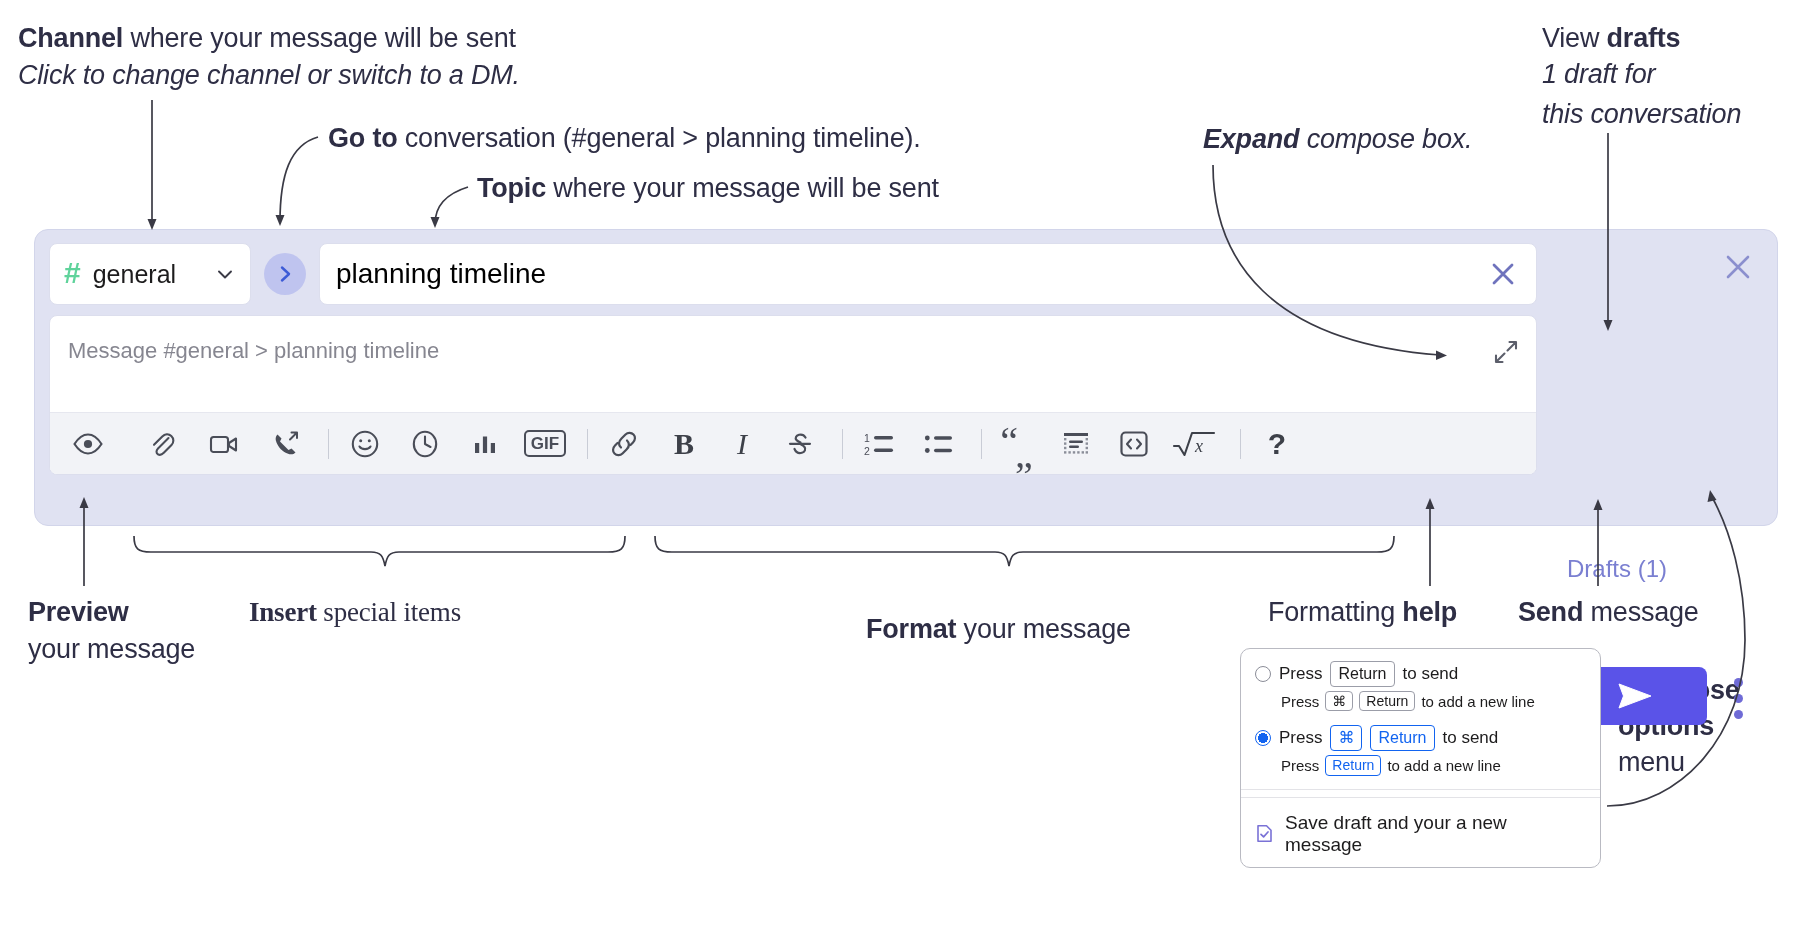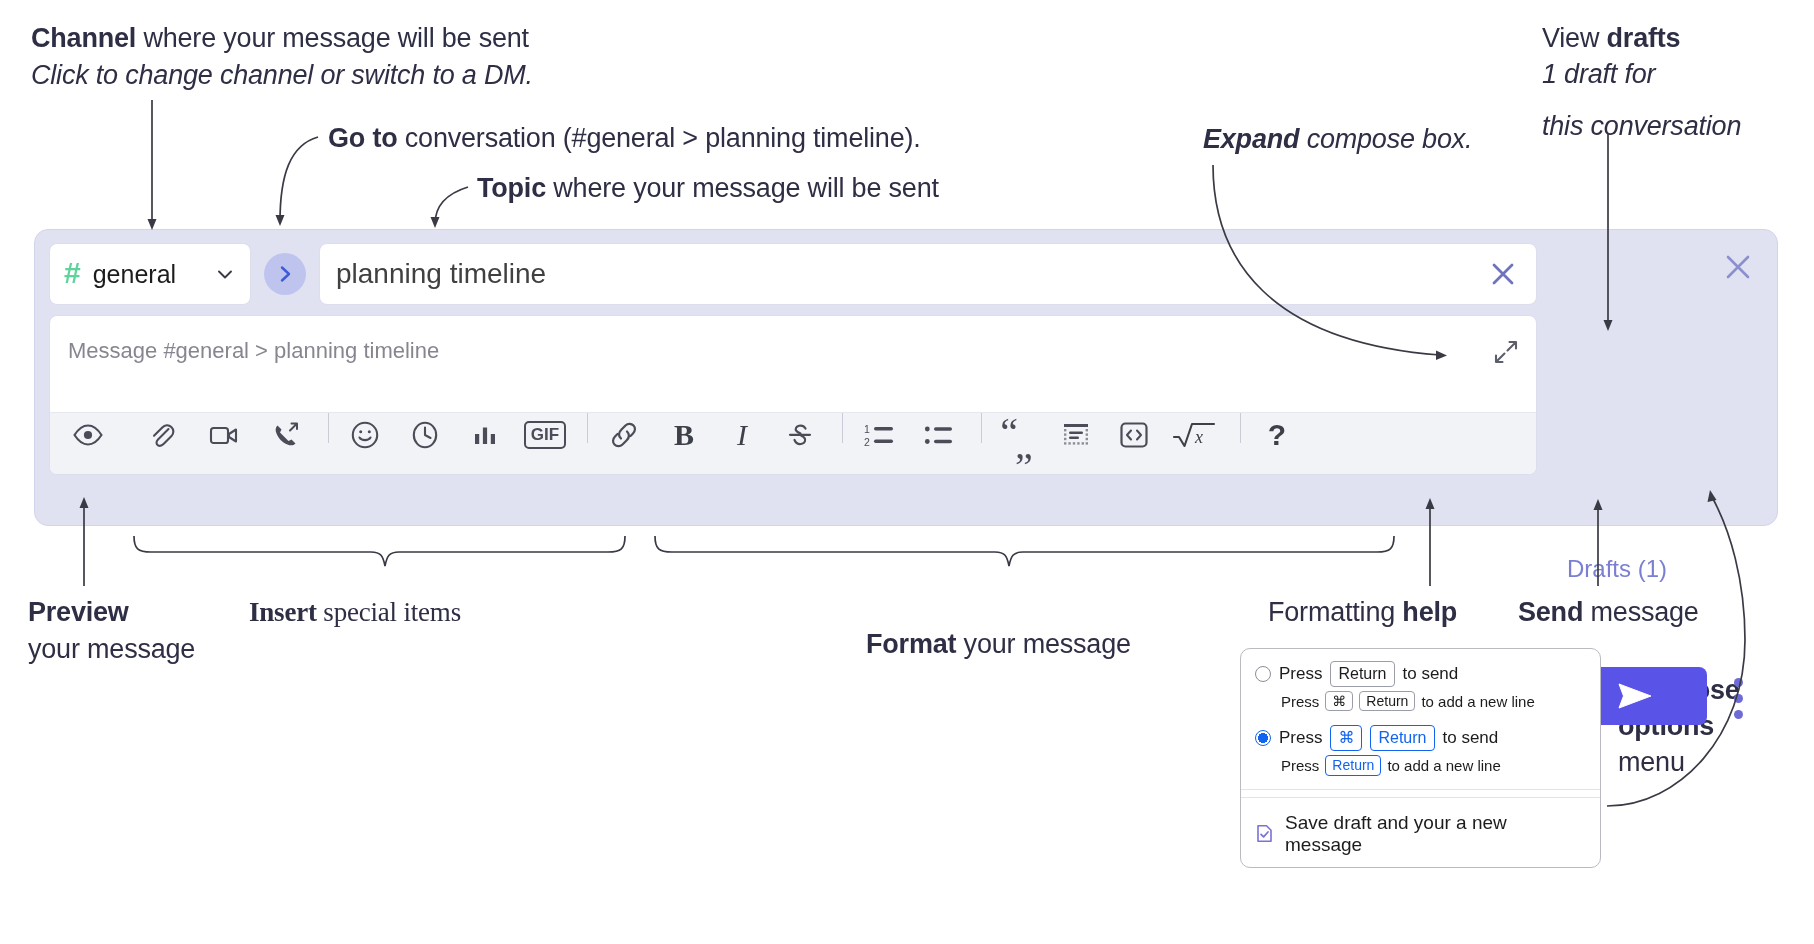--- a/index.html
+++ b/index.html
@@ -52,39 +52,39 @@
   .chev{margin-left:auto;}
   #goto-btn{
     width:42px;height:42px;border-radius:50%;
     background:#bfc4ef;margin:0 13px;
     display:flex;align-items:center;justify-content:center;flex:none;
   }
   #topic-field{
     flex:1;height:62px;background:#fff;border:1px solid #dcdeed;border-radius:8px;
     display:flex;align-items:center;padding:0 16px;box-sizing:border-box;
   }
-  #topic-value{font-size:28px;color:#404040;}
+  #topic-value{font-size:28px;color:#000000;}
   #topic-clear{margin-left:auto;cursor:pointer;}
 
   
   #message-box{
     margin-top:10px;background:#fff;border:1px solid #dcdeed;border-radius:8px;
     overflow:hidden;
   }
   #message-input{
     height:96px;position:relative;display:flex;align-items:flex-start;
     padding:22px 18px 0 18px;box-sizing:border-box;
   }
   #message-placeholder{font-size:22px;color:#868690;}
   #expand-btn{position:absolute;right:16px;top:22px;cursor:pointer;}
 
   
   #toolbar{
     height:62px;background:#f2f3f7;border-top:1px solid #e6e7ef;
-    display:flex;padding:0 16px;box-sizing:border-box;
+    display:flex;align-items:center;padding:0 16px;box-sizing:border-box;
   }
   .tb{
     width:44px;height:44px;display:flex;align-items:center;justify-content:center;
     color:#5c5f6b;flex:none;
   }
   .tb.g1{margin-right:10px;}
   .divider{width:1px;height:30px;background:#c9ccd6;margin:0 14px;flex:none;}
 
   
   #drafts-link{
@@ -128,53 +128,53 @@
   .menu-item{
     display:flex;align-items:center;gap:11px;padding:7px 14px;font-size:19px;cursor:pointer;
   }
 
   
   svg{display:block;}
 </style>
 </head>
 <body>
 
-<div class="abs ann" style="left:31px;top:23px;">
+<div class="abs ann" style="left:18px;top:23px;">
   <div><b>Channel</b><span> where your message will be sent</span></div>
   <div style="margin-top:5px;"><i>Click to change channel or switch to a DM.</i></div>
 </div>
 
 <div class="abs ann" style="left:328px;top:123px;">
   <b>Go to</b><span> conversation (#general &gt; planning timeline).</span>
 </div>
 
 <div class="abs ann" style="left:477px;top:173px;">
   <b>Topic</b><span> where your message will be sent</span>
 </div>
 
 <div class="abs ann" style="left:1203px;top:124px;font-style:italic;">
   <b>Expand</b><span> compose box.</span>
 </div>
 
 <div class="abs ann" style="left:1542px;top:23px;">
   <div><span>View </span><b>drafts</b></div>
   <div style="margin-top:4px;"><i>1 draft for</i></div>
-  <div style="margin-top:20px;"><i>this conversation</i></div>
+  <div style="margin-top:8px;"><i>this conversation</i></div>
 </div>
 
 <div class="abs ann" style="left:28px;top:597px;">
   <div><b>Preview</b></div>
   <div style="margin-top:5px;"><span>your message</span></div>
 </div>
 
 <div class="abs ann" style="left:249px;top:597px;font-family:Liberation Serif, serif;">
   <b>Insert</b><span> special items</span>
 </div>
 
-<div class="abs ann" style="left:866px;top:629px;">
+<div class="abs ann" style="left:866px;top:614px;">
   <b>Format</b><span> your message</span>
 </div>
 
 <div class="abs ann" style="left:1268px;top:597px;">
   <span>Formatting </span><b>help</b>
 </div>
 
 <div class="abs ann" style="left:1518px;top:597px;">
   <b>Send</b><span> message</span>
 </div>

